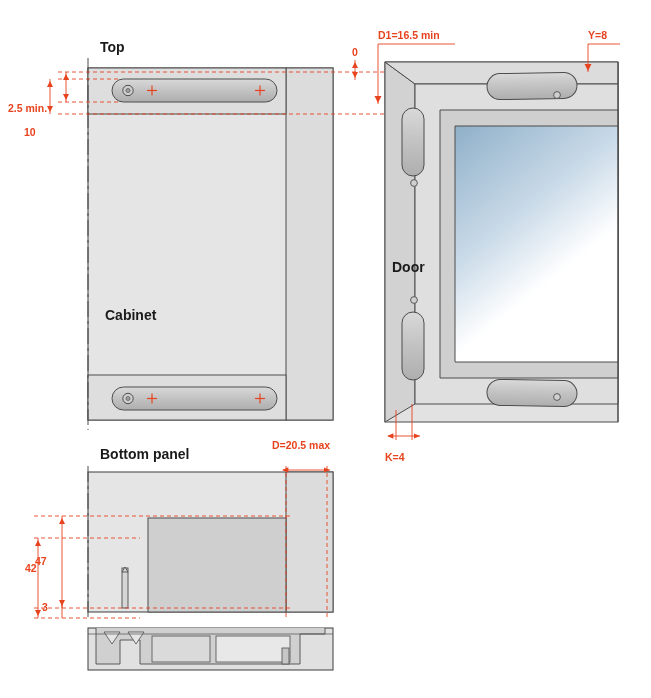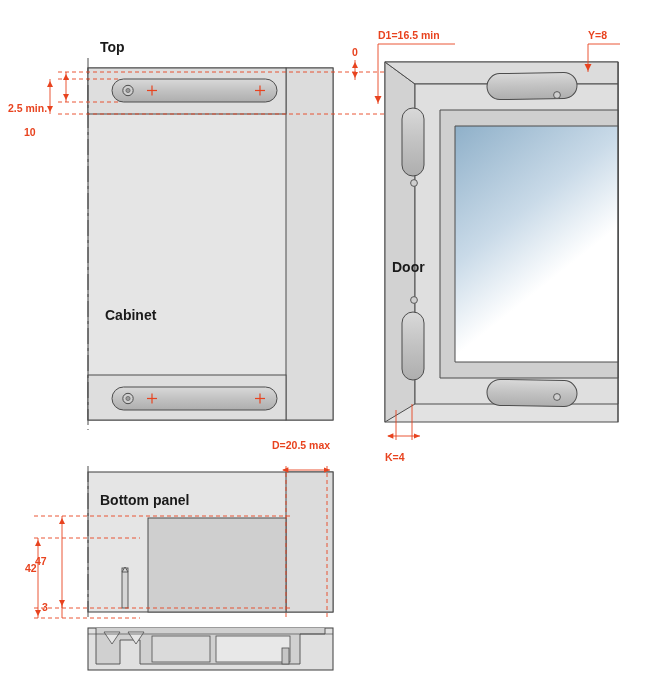--- a/index.html
+++ b/index.html
@@ -206,21 +206,21 @@
       <line x1="34" y1="618" x2="140" y2="618" stroke-dasharray="4 3"></line>
     </g>
   </svg>
 
   <div class="lbl lbl-dark" style="left:100px; top:40px;">Top</div>
 
   <div class="lbl lbl-dark" style="left:105px; top:260px;margin-top:48px;">Cabinet</div>
 
   <div class="lbl lbl-dark" style="left:392px; top:260px;text-align:right;">Door</div>
 
-  <div class="lbl lbl-dark" style="left:100px; top:447px;margin-top:46px;">Bottom panel</div>
+  <div class="lbl lbl-dark" style="left:100px; top:447px;">Bottom panel</div>
 
   <div class="lbl lbl-red-lg" style="left:378px; top:30px;">D1=16.5 min</div>
 
   <div class="lbl lbl-red-lg" style="left:588px; top:30px;">Y=8</div>
 
   <div class="lbl lbl-red-lg" style="left:352px; top:47px;">0</div>
 
   <div class="lbl lbl-red-lg" style="left:24px; top:83px;margin-top:44px;">10</div>
 
   <div class="lbl lbl-red-lg" style="left:8px; top:103px;">2.5 min.</div>

